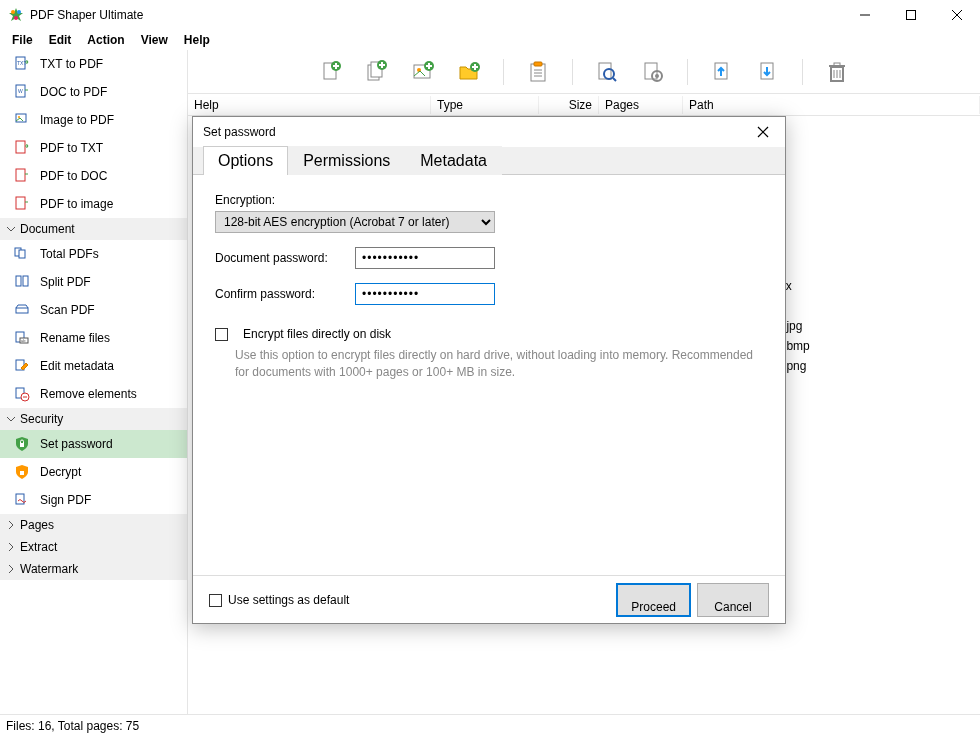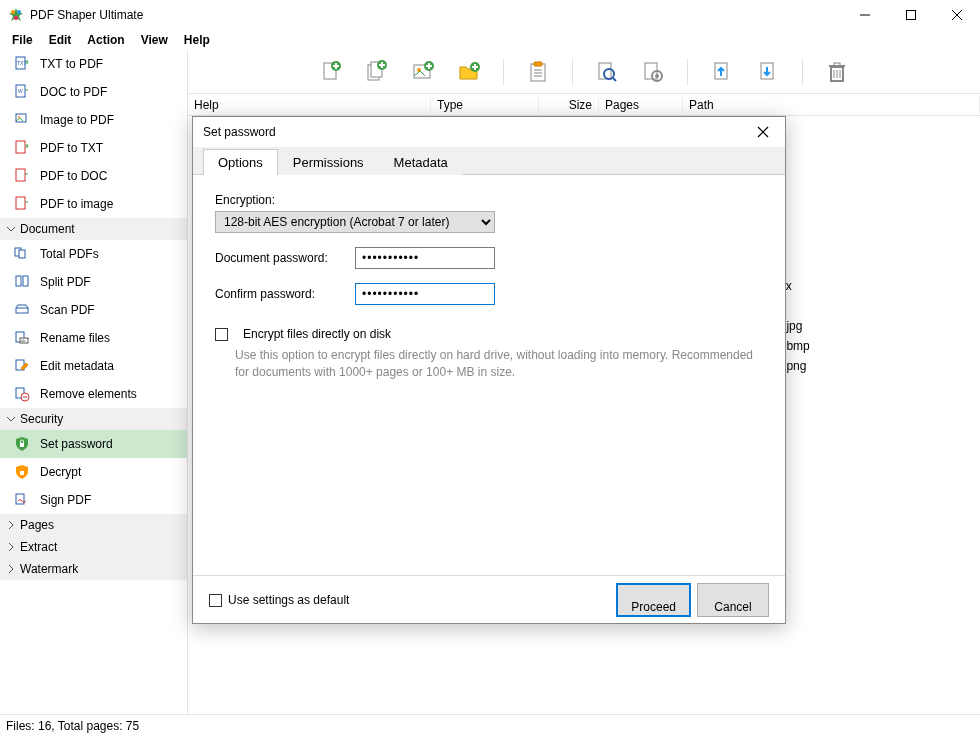--- a/index.html
+++ b/index.html
@@ -40,21 +40,21 @@
 .row .td { padding: 1px 6px; font-size: 12px; white-space: nowrap; overflow: hidden; }
 
 
 .statusbar { height: 22px; border-top: 1px solid #e5e5e5; display: flex; align-items: center; padding: 0 6px; font-size: 12px; }
 
 
 .dialog { position: absolute; left: 192px; top: 116px; width: 594px; height: 508px; background: #fff; border: 1px solid #888; box-shadow: 0 4px 20px rgba(0,0,0,0.25); display: flex; flex-direction: column; }
 .dialog-title { height: 30px; display: flex; align-items: center; padding: 0 10px; font-size: 12px; }
 .dialog-title .close { margin-left: auto; width: 24px; height: 24px; display: flex; align-items: center; justify-content: center; }
 .dialog-tabs { display: flex; border-bottom: 1px solid #ccc; background: #f0f0f0; height: 28px; align-items: flex-end; padding: 0 10px; }
-.dialog-tab { padding: 5px 14px; font-size: 13px; border: 1px solid transparent; border-bottom: none; position: relative; top: 1px; background: #f0f0f0; }
+.dialog-tab { padding: 5px 14px; font-size: 16px; border: 1px solid transparent; border-bottom: none; position: relative; top: 1px; background: #f0f0f0; }
 .dialog-tab.active { background: #fff; border-color: #ccc; }
 .dialog-body { flex: 1; padding: 18px 22px; }
 .dialog-body .lbl { font-size: 12px; display: block; margin-bottom: 4px; }
 .dialog-body select { width: 280px; height: 22px; font-size: 12px; border: 1px solid #adadad; background: #e1e1e1; padding: 0 4px; }
 .field-row { display: flex; align-items: center; margin-top: 14px; }
 .field-row .flabel { width: 140px; font-size: 12px; }
 .field-row input[type=password] { width: 140px; height: 22px; border: 1px solid #7a7a7a; padding: 0 6px; font-size: 12px; letter-spacing: 1px; }
 .field-row input.focused { border: 1px solid #0078d7; outline: none; }
 .checkbox-row { display: flex; align-items: flex-start; margin-top: 22px; gap: 15px; }
 .checkbox-box { width: 13px; height: 13px; border: 1px solid #333; background: #fff; flex-shrink: 0; margin-top: 1px; }

